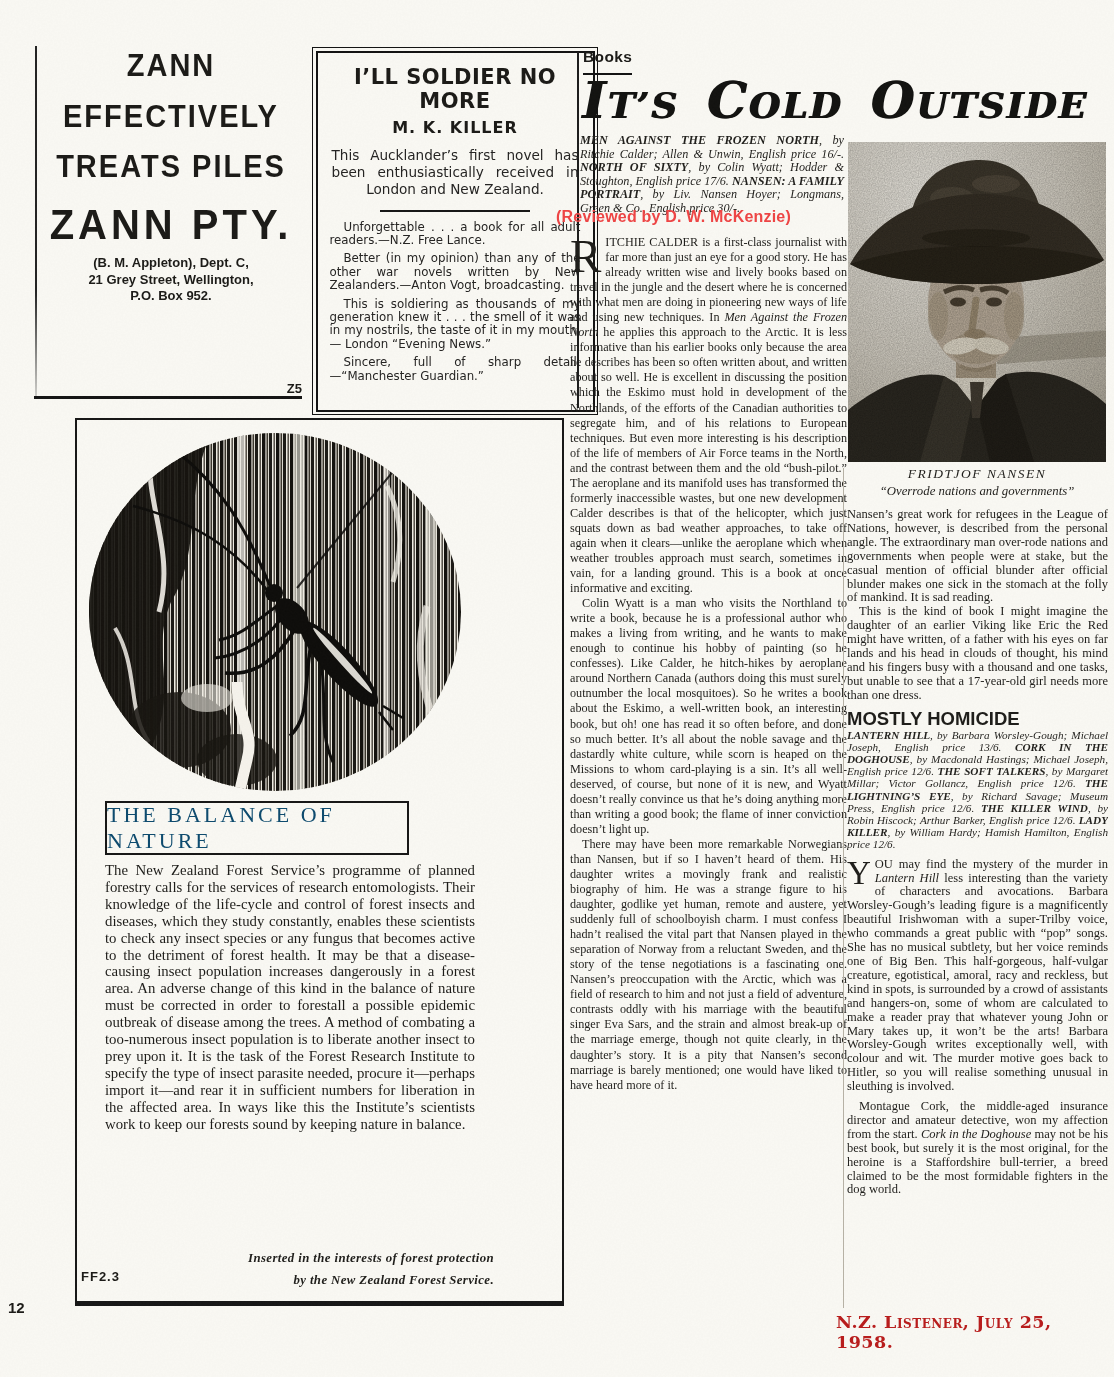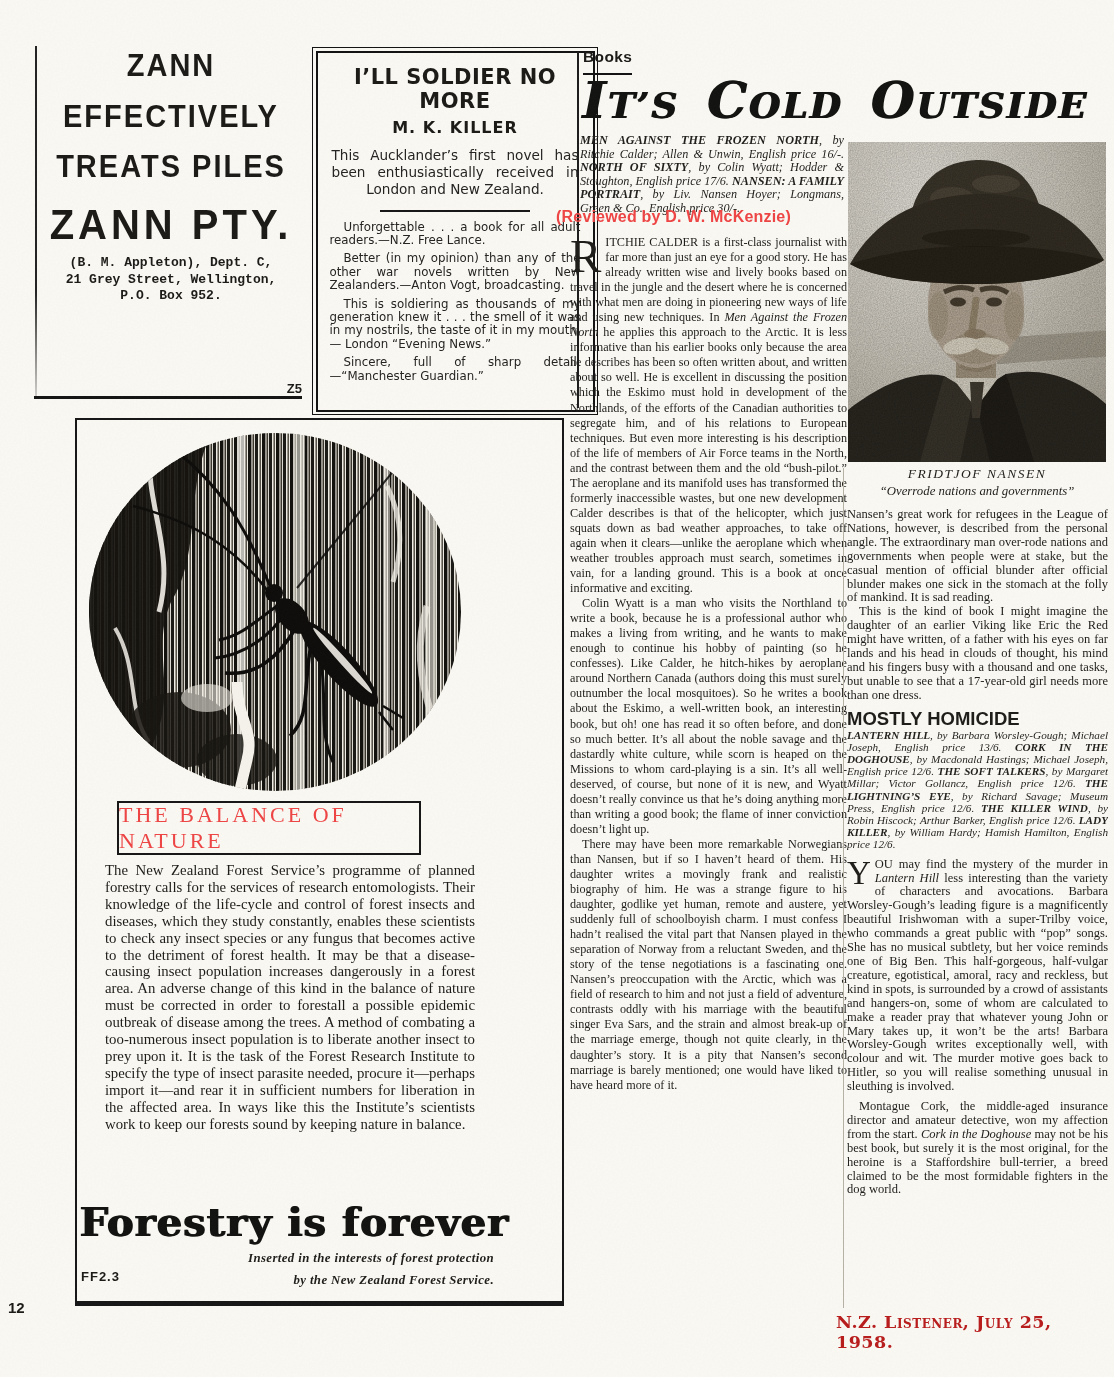--- a/index.html
+++ b/index.html
@@ -17,21 +17,21 @@
   .rule-soft{background:#b7b2a6;}
 
   
   .zann{left:38px;top:44px;width:266px;height:352px;}
   .zann-headline{font-family:"Liberation Sans",sans-serif;font-weight:700;
     font-size:29px;line-height:48px;text-align:center;letter-spacing:2px;transform:scaleY(1.05);}
   .zann-body{margin:14px 26px 0 36px;font-family:"DejaVu Sans",sans-serif;
     font-size:13.4px;line-height:15.6px;text-align:justify;color:#232220;}
   .zann-co{margin-top:14px;text-align:center;font-family:"Liberation Sans",sans-serif;
     font-weight:700;font-size:40px;letter-spacing:4px;transform:scaleY(1.05);}
-  .zann-addr{margin-top:8px;text-align:center;font-family:Liberation Mono, monospace;
+  .zann-addr{margin-top:8px;text-align:center;font-family:Liberation Sans, sans-serif;
     font-weight:700;font-size:13px;line-height:16.5px;}
   .zann-code{position:absolute;right:2px;bottom:0;font-family:"Liberation Sans",sans-serif;
     font-weight:700;font-size:13px;}
 
   
   .joseph{left:312px;top:47px;width:286px;height:368px;border:1.5px solid #121212;box-sizing:border-box;}
   .joseph-inner{border:2.5px solid #121212;margin:2.5px;height:calc(100% - 5px);
     box-sizing:border-box;padding:12px 12px 6px;overflow:hidden;
     font-family:"DejaVu Sans",sans-serif;}
   .joseph-title{font-weight:700;font-size:21px;text-align:center;letter-spacing:.5px;}
@@ -76,23 +76,23 @@
   .caption-quote{font-size:12.8px;margin-top:2px;}
 
   .footer{left:836px;top:1312px;font-family:"DejaVu Serif",serif;font-weight:700;
     font-size:17.5px;font-variant:small-caps;letter-spacing:.5px;color:#b91c1c;}
   .pagenum{left:8px;top:1299px;font-family:Liberation Sans, sans-serif;font-weight:700;font-size:15px;}
 
   
   .forestry{left:75px;top:418px;width:489px;height:888px;box-sizing:border-box;
     border:2px solid #161616;border-bottom-width:5px;}
   .oval{position:absolute;left:10px;top:10px;width:376px;height:364px;}
-  .fheading{position:absolute;left:40px;top:381px;width:300px;height:50px;
+  .fheading{position:absolute;left:28px;top:381px;width:300px;height:50px;
     border:2.5px solid #161616;display:flex;align-items:center;justify-content:center;
-    font-size:22px;letter-spacing:3px;color:#ef4444;}
+    font-size:22px;letter-spacing:3px;color:#0c4a6e;}
   .fbody{position:absolute;left:28px;top:442px;width:370px;font-size:14.8px;
     line-height:16.9px;text-align:justify;color:#1c1b18;}
   .slogan{position:absolute;left:2px;top:778px;width:440px;font-family:"DejaVu Serif",serif;
     font-weight:700;font-size:40px;letter-spacing:1px;color:#121210;text-shadow:1.5px 0 0 currentColor;}
   .fcredit{position:absolute;right:68px;top:827px;text-align:right;font-style:italic;
     font-weight:700;font-size:12.8px;line-height:22px;letter-spacing:.4px;color:#1e1d1a;}
   .fcode{position:absolute;left:4px;top:849px;font-weight:700;font-size:13px;
     font-family:"Liberation Sans",sans-serif;letter-spacing:1px;}
 </style>
 </head>
@@ -246,21 +246,20 @@
           <ellipse cx="252" cy="234" rx="56" ry="15" fill="#0d0c0a" transform="rotate(48 252 234)"></ellipse>
           <ellipse cx="252" cy="229" rx="44" ry="3.6" fill="#f2efe8" opacity="0.9" transform="rotate(48 252 234)"></ellipse>
           <ellipse cx="205" cy="186" rx="21" ry="13" fill="#0d0c0a" transform="rotate(48 205 186)"></ellipse>
           <circle cx="187" cy="163" r="9" fill="#0d0c0a"></circle>
           <path d="M292,282 l14,18 M296,276 l20,12" stroke="#0d0c0a" stroke-width="2.5" fill="none"></path>
         </g>
       </svg>
     </div>
     <div class="fheading">THE BALANCE OF NATURE</div>
     <div class="fbody">The New Zealand Forest Service’s programme of planned forestry calls for the services of research entomologists. Their knowledge of the life-cycle and control of forest insects and diseases, which they study constantly, enables these scientists to check any insect species or any fungus that becomes active to the detriment of forest health. It may be that a disease-causing insect population increases dangerously in a forest area. An adverse change of this kind in the balance of nature must be corrected in order to forestall a possible epidemic outbreak of disease among the trees. A method of combating a too-numerous insect population is to liberate another insect to prey upon it. It is the task of the Forest Research Institute to specify the type of insect parasite needed, procure it—perhaps import it—and rear it in sufficient numbers for liberation in the affected area. In ways like this the Institute’s scientists work to keep our forests sound by keeping nature in balance.</div>
-    <div class="slogan">Forestry is forever</div>
     <div class="fcredit">
       <div>Inserted in the interests of forest protection</div>
       <div>by the New Zealand Forest Service.</div>
     </div>
     <div class="fcode">FF2.3</div>
   </div>
 
   <div class="abs pagenum">12</div>
   <div class="abs footer">N.Z. Listener, July 25, 1958.</div>
 

